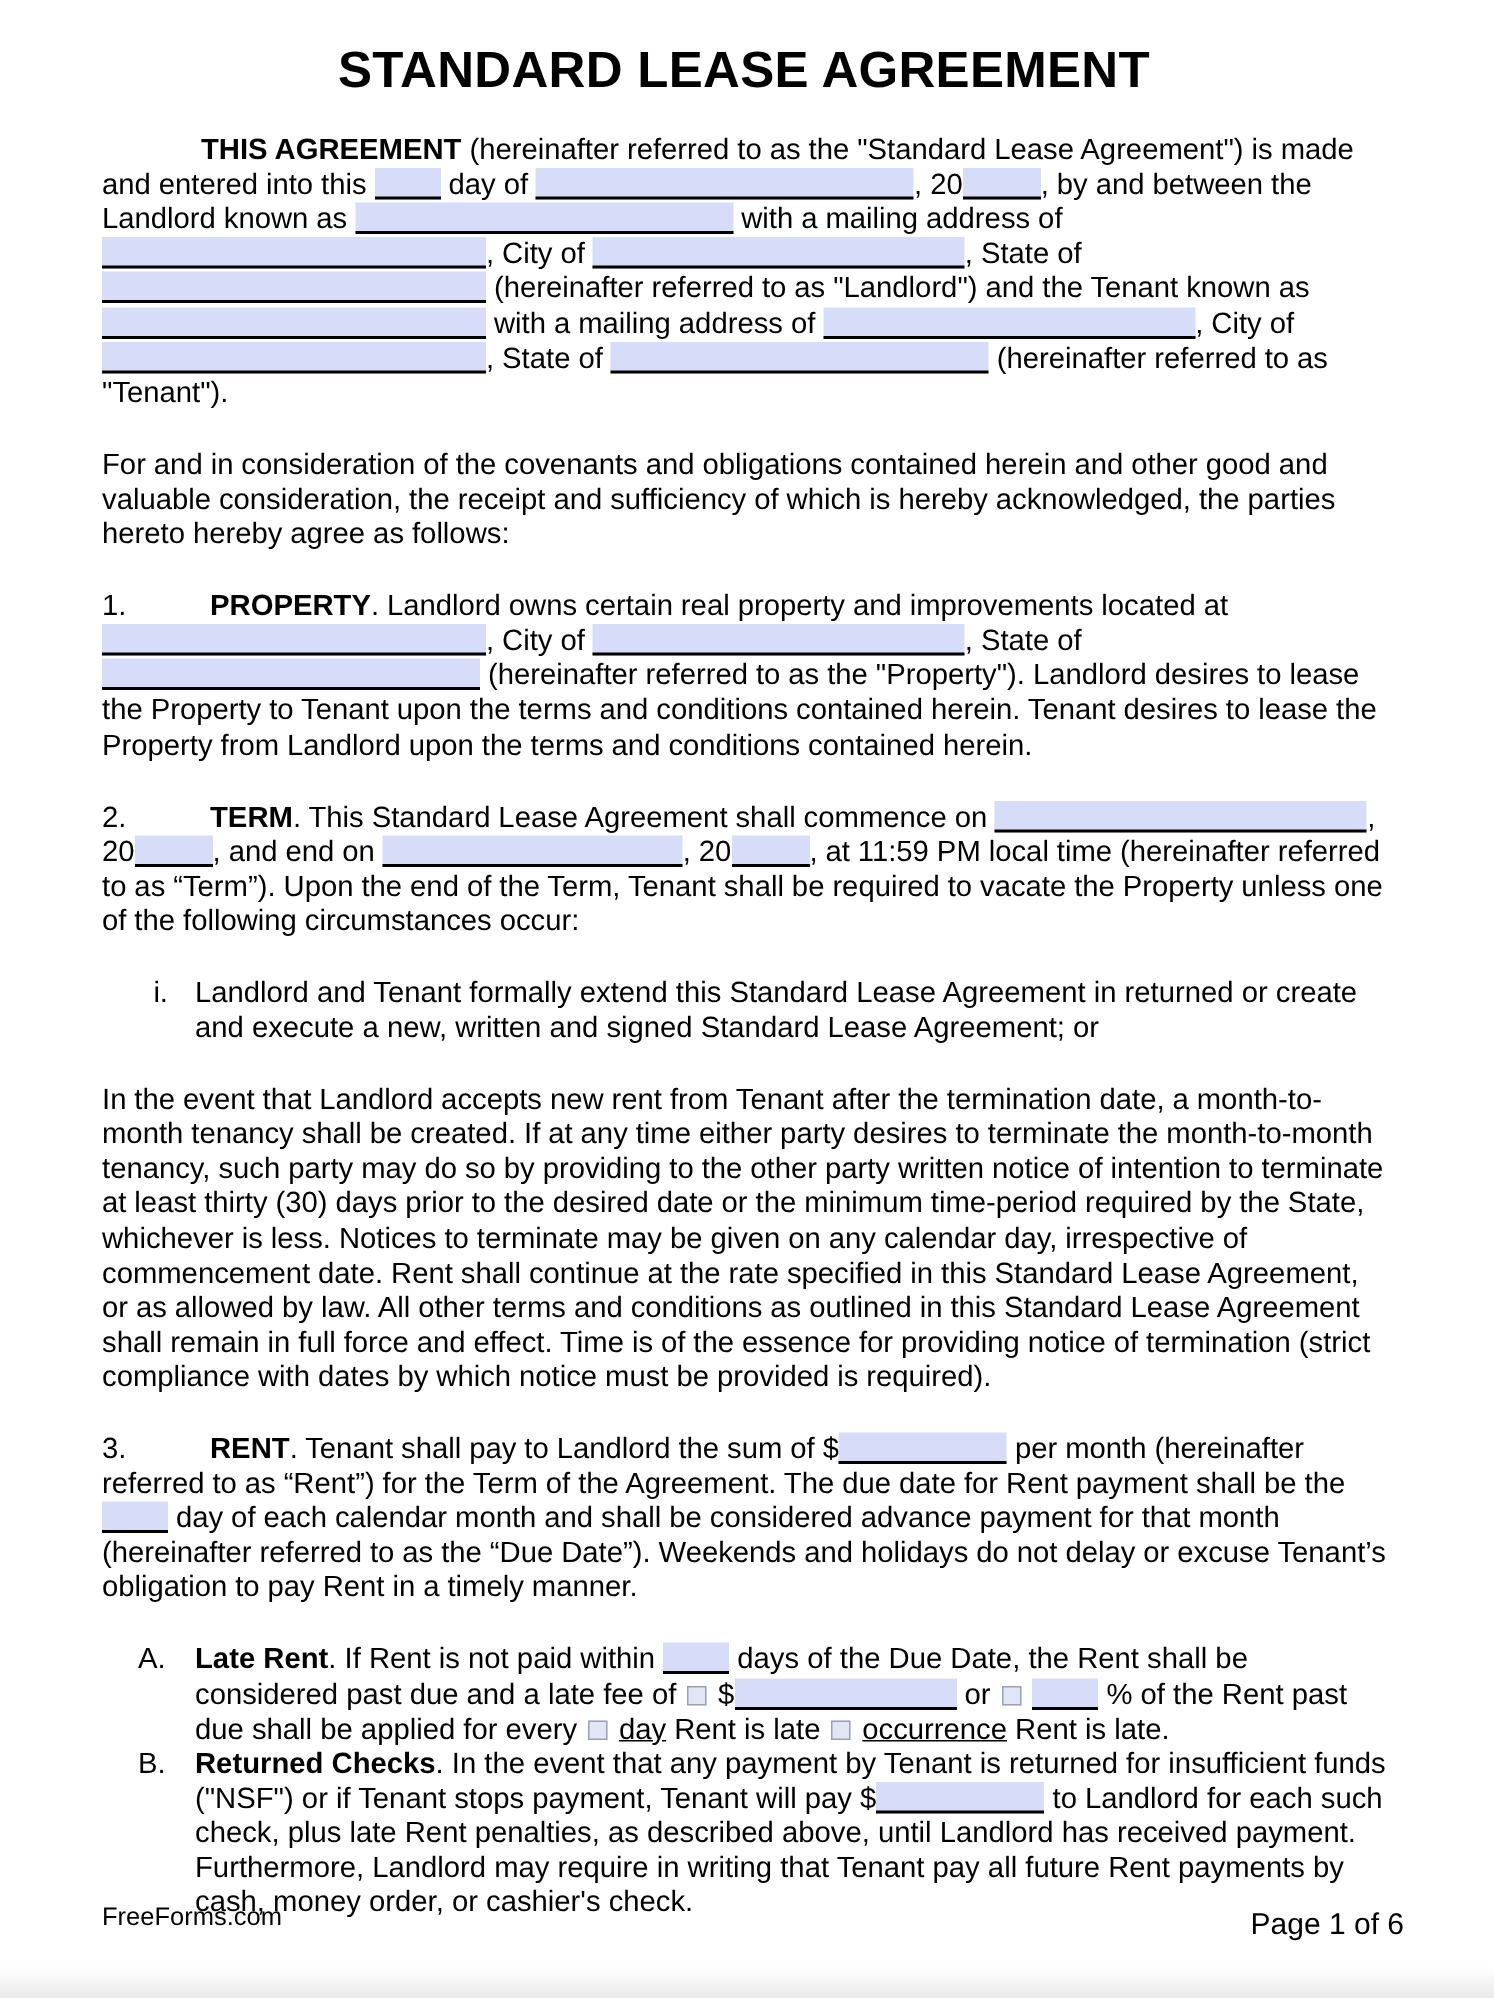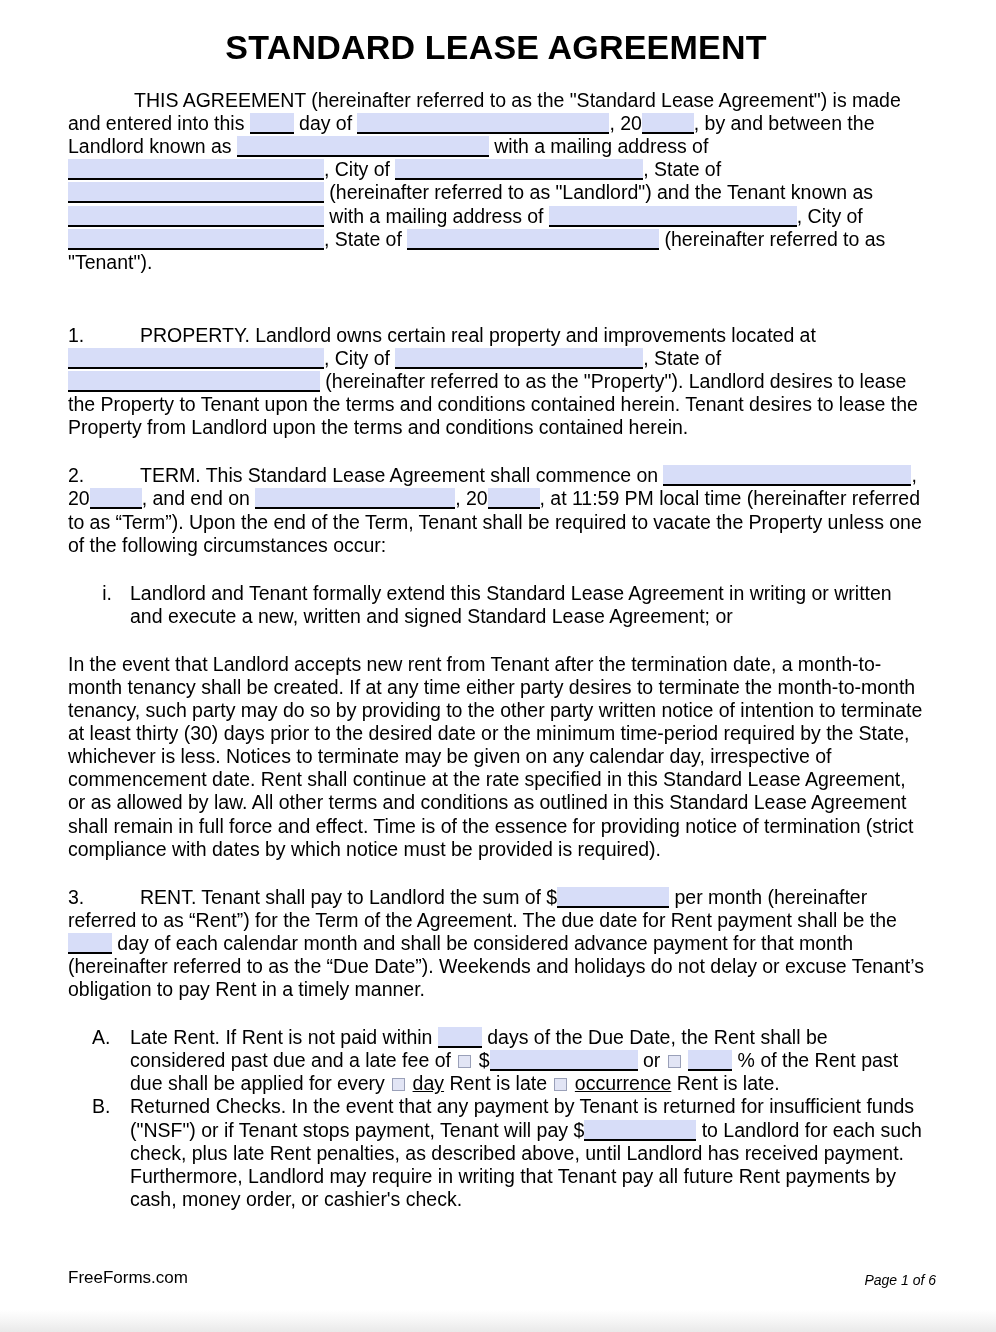--- a/index.html
+++ b/index.html
@@ -47,21 +47,21 @@
   .para {
     font-size: 19.5px;
     line-height: 23.1px;
     text-align: left;
     margin: 0;
     word-spacing: -0.1px;
   }
   .gap-md  { height: 22px; }
   .gap-lg  { height: 25px; }
 
-  b, .b { font-weight: normal; margin-top: 24px; }
+  b, .b { font-weight: bold; margin-top: 24px; }
 
   
   .fld {
     display: inline-block;
     background: #d7ddf8;
     border-bottom: 2.5px solid #000000;
     height: 19px;
     vertical-align: -4px;
     margin: 0 0px;
   }
@@ -148,22 +148,21 @@
   .footer-left {
     position: absolute;
     left: 0;
     top: 0;
     font-size: 17px;
   }
   .footer-right {
     position: absolute;
     right: 0;
     top: 4px;
-    font-size: 14px;
-    font-style: italic;
+    font-size: 20px;
   }
   .page-shadow {
     position: absolute;
     left: 0;
     right: 0;
     bottom: 0;
     height: 22px;
     background: linear-gradient(to bottom, #ffffff 0%, #f4f4f4 55%, #e9e9e9 100%);
   }
 </style>
@@ -177,39 +176,40 @@
     <h1 class="doc-title">STANDARD LEASE AGREEMENT</h1>
 
     <div class="gap-md"></div>
 
     <p class="para">
       <span style="display:inline-block;width:66px;"></span><b>THIS AGREEMENT</b><span> (hereinafter referred to as the "Standard Lease Agreement") is made and entered into this </span><span class="fld w-xxs"></span><span> day of </span><span class="fld w-2xl"></span><span>, 20</span><span class="fld w-xs"></span><span>, by and between the Landlord known as </span><span class="fld w-2xl"></span><span> with a mailing address of </span><br><span class="fld w-3xl line-start"></span><span>, City of </span><span class="fld w-xl"></span><span>, State of </span><br><span class="fld w-3xl line-start"></span><span> (hereinafter referred to as "Landlord") and the Tenant known as </span><br><span class="fld w-3xl line-start"></span><span> with a mailing address of </span><span class="fld w-xl"></span><span>, City of </span><br><span class="fld w-3xl line-start"></span><span>, State of </span><span class="fld w-2xl"></span><span> (hereinafter referred to as "Tenant").</span>
     </p>
 
     <div class="gap-lg"></div>
 
+    <p class="para">For and in consideration of the covenants and obligations contained herein and other good and valuable consideration, the receipt and sufficiency of which is hereby acknowledged, the parties hereto hereby agree as follows:</p>
 
     <div class="gap-lg"></div>
 
     <p class="para">
       <span class="sec-num">1.</span><b>PROPERTY</b><span>. Landlord owns certain real property and improvements located at </span><br><span class="fld w-3xl line-start"></span><span>, City of </span><span class="fld w-xl"></span><span>, State of </span><br><span class="fld w-2xl line-start"></span><span> (hereinafter referred to as the "Property"). Landlord desires to lease the Property to Tenant upon the terms and conditions contained herein. Tenant desires to lease the Property from Landlord upon the terms and conditions contained herein.</span>
     </p>
 
     <div class="gap-lg"></div>
 
     <p class="para">
       <span class="sec-num">2.</span><b>TERM</b><span>. This Standard Lease Agreement shall commence on </span><span class="fld w-xl"></span><span>, 20</span><span class="fld w-xs"></span><span>, and end on </span><span class="fld w-l"></span><span>, 20</span><span class="fld w-xs"></span><span>, at 11:59 PM local time (hereinafter referred to as “Term”). Upon the end of the Term, Tenant shall be required to vacate the Property unless one of the following circumstances occur:</span>
     </p>
 
     <div class="gap-lg"></div>
 
     <ul class="roman-list">
       <li class="roman-item">
         <span class="roman-marker">i.</span>
-        <span>Landlord and Tenant formally extend this Standard Lease Agreement in writing or written and execute a new, written and signed Standard Lease Agreement; or</span>
+        <span>Landlord and Tenant formally extend this Standard Lease Agreement in returned or create and execute a new, written and signed Standard Lease Agreement; or</span>
       </li>
     </ul>
 
     <div class="gap-lg"></div>
 
     <p class="para">In the event that Landlord accepts new rent from Tenant after the termination date, a month-to-month tenancy shall be created. If at any time either party desires to terminate the month-to-month tenancy, such party may do so by providing to the other party written notice of intention to terminate at least thirty (30) days prior to the desired date or the minimum time-period required by the State, whichever is less. Notices to terminate may be given on any calendar day, irrespective of commencement date. Rent shall continue at the rate specified in this Standard Lease Agreement, or as allowed by law. All other terms and conditions as outlined in this Standard Lease Agreement shall remain in full force and effect. Time is of the essence for providing notice of termination (strict compliance with dates by which notice must be provided is required).</p>
 
     <div class="gap-lg"></div>
 
     <p class="para">

